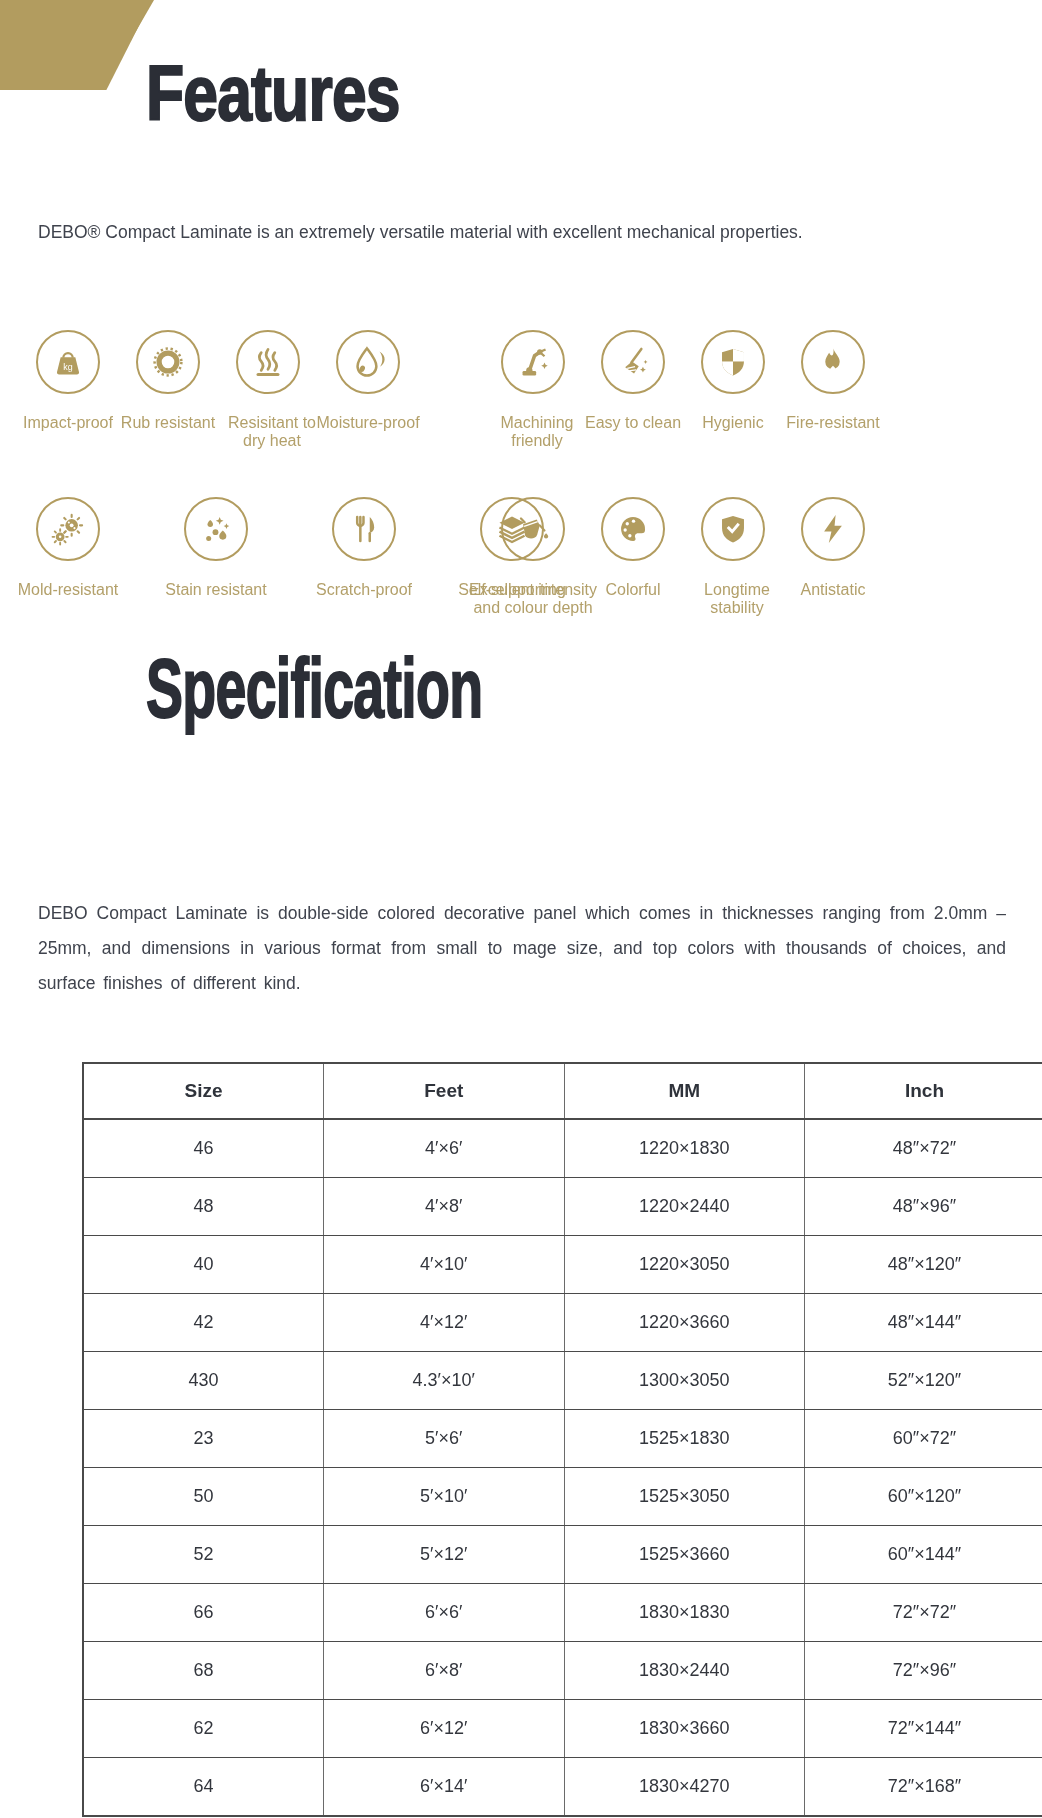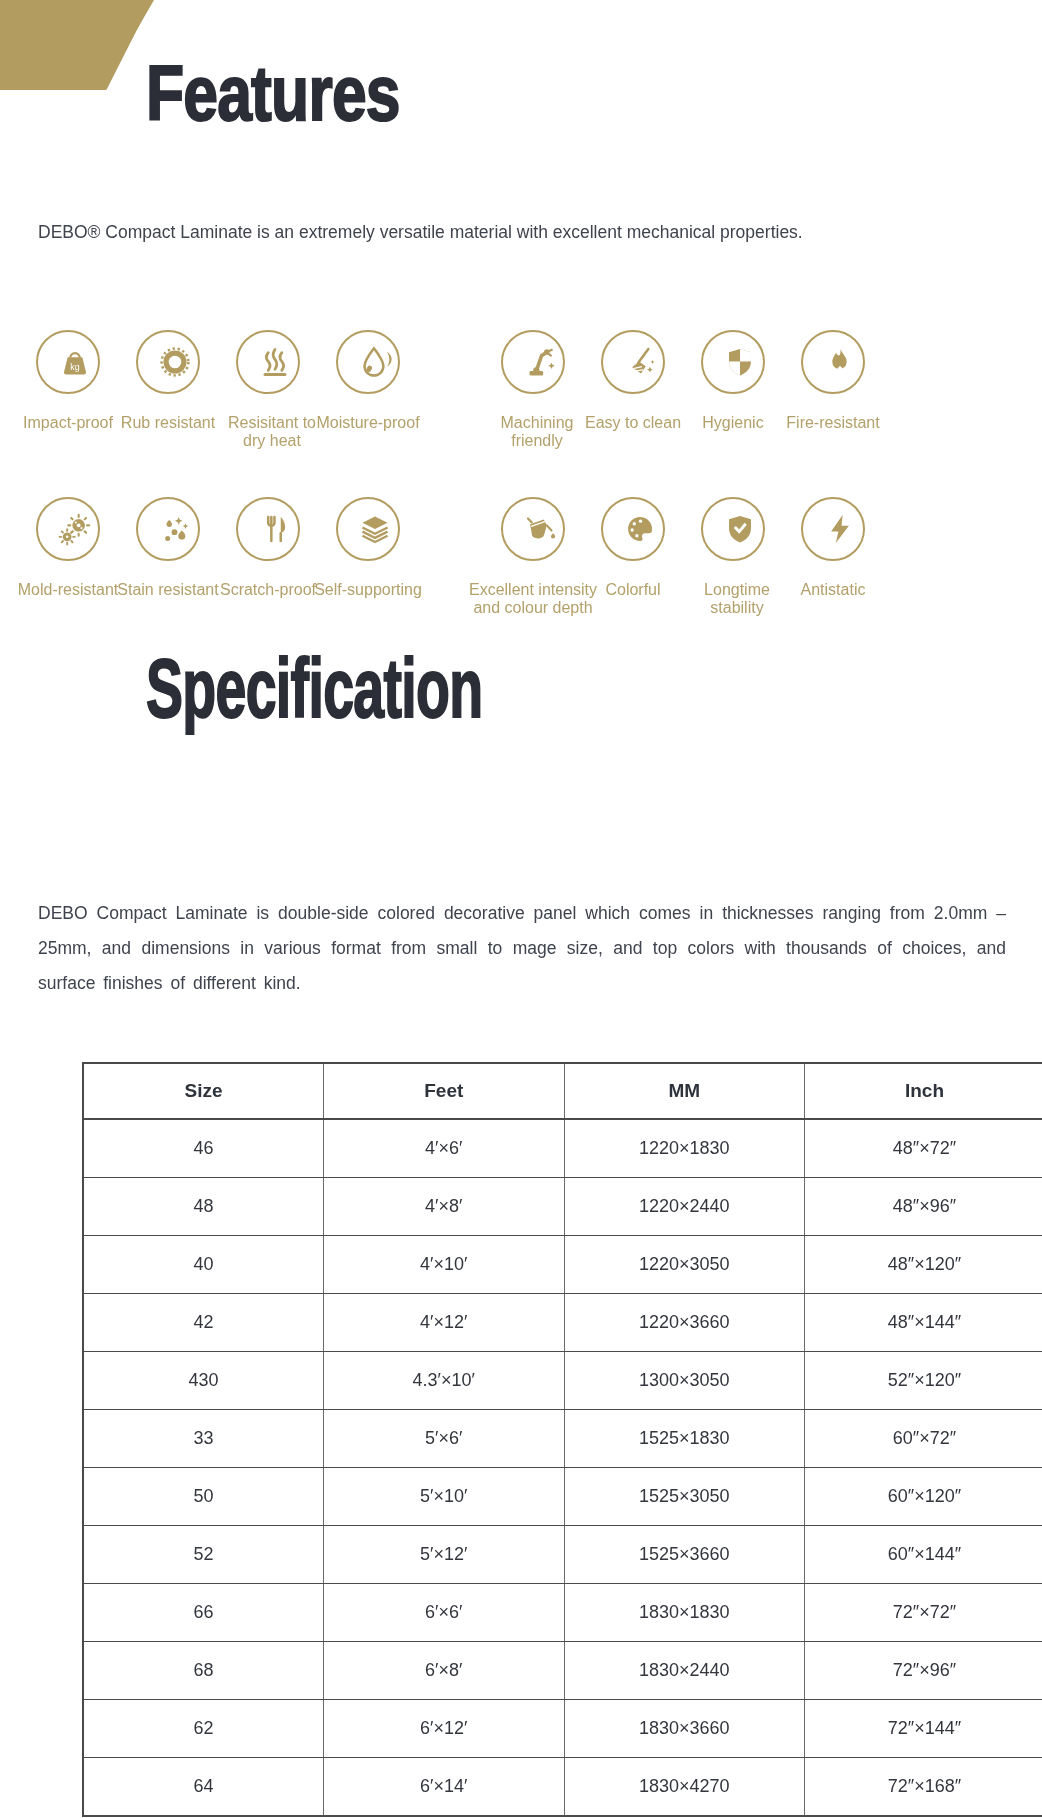--- a/index.html
+++ b/index.html
@@ -16,25 +16,25 @@
   .sect-title.t2{left:146px;top:646px;font-size:84px;transform:scaleX(0.66);}
 
   .desc{position:absolute;left:38px;top:222px;width:860px;font-size:17.5px;color:#3f434d;margin:0;}
   .spec-desc{position:absolute;left:38px;top:896px;width:968px;font-size:17.5px;line-height:35px;
              color:#3f434d;margin:0;text-align:justify;word-spacing:3px;}
 
   
   .fgroup{position:absolute;display:flex;}
   .fgroup.r1l{left:18px;top:330px;}
   .fgroup.r1r{left:483px;top:330px;}
-  .fgroup.r2l{left:18px;top:497px;}
+  .fgroup.r2l{left:18px;top:497px;gap:48px;}
   .fgroup.r2r{left:483px;top:497px;}
   .feat{width:100px;display:flex;flex-direction:column;align-items:center;}
   .circ{width:60px;height:60px;border:2px solid #b29c5f;border-radius:50%;
-        display:flex;align-items:center;justify-content:flex-end;color:#c2410c;}
+        display:flex;align-items:center;justify-content:center;color:#c2410c;}
   .circ svg{width:46px;height:46px;display:block;}
   .lbl{margin-top:20px;width:132px;text-align:center;font-size:16px;line-height:18px;color:#b3a06a;}
   .lbl.narrow{width:92px;margin-left:8px;}
   .lbl.wide{width:140px;}
 
   
   .spec-table{position:absolute;left:38px;top:1062px;width:964px;border-collapse:collapse;
               table-layout:fixed;border:2px solid #4a4a4a;margin-left:44px;}
   .spec-table th{height:52px;font-size:19px;font-weight:bold;color:#2f333b;
                  border:1px solid #6a6a6a;border-bottom:2px solid #4a4a4a;}
@@ -299,21 +299,21 @@
           <td>1220×3660</td>
           <td>48″×144″</td>
         </tr>
         <tr>
           <td>430</td>
           <td>4.3′×10′</td>
           <td>1300×3050</td>
           <td>52″×120″</td>
         </tr>
         <tr>
-          <td>33</td>
+          <td>23</td>
           <td>5′×6′</td>
           <td>1525×1830</td>
           <td>60″×72″</td>
         </tr>
         <tr>
           <td>50</td>
           <td>5′×10′</td>
           <td>1525×3050</td>
           <td>60″×120″</td>
         </tr>

